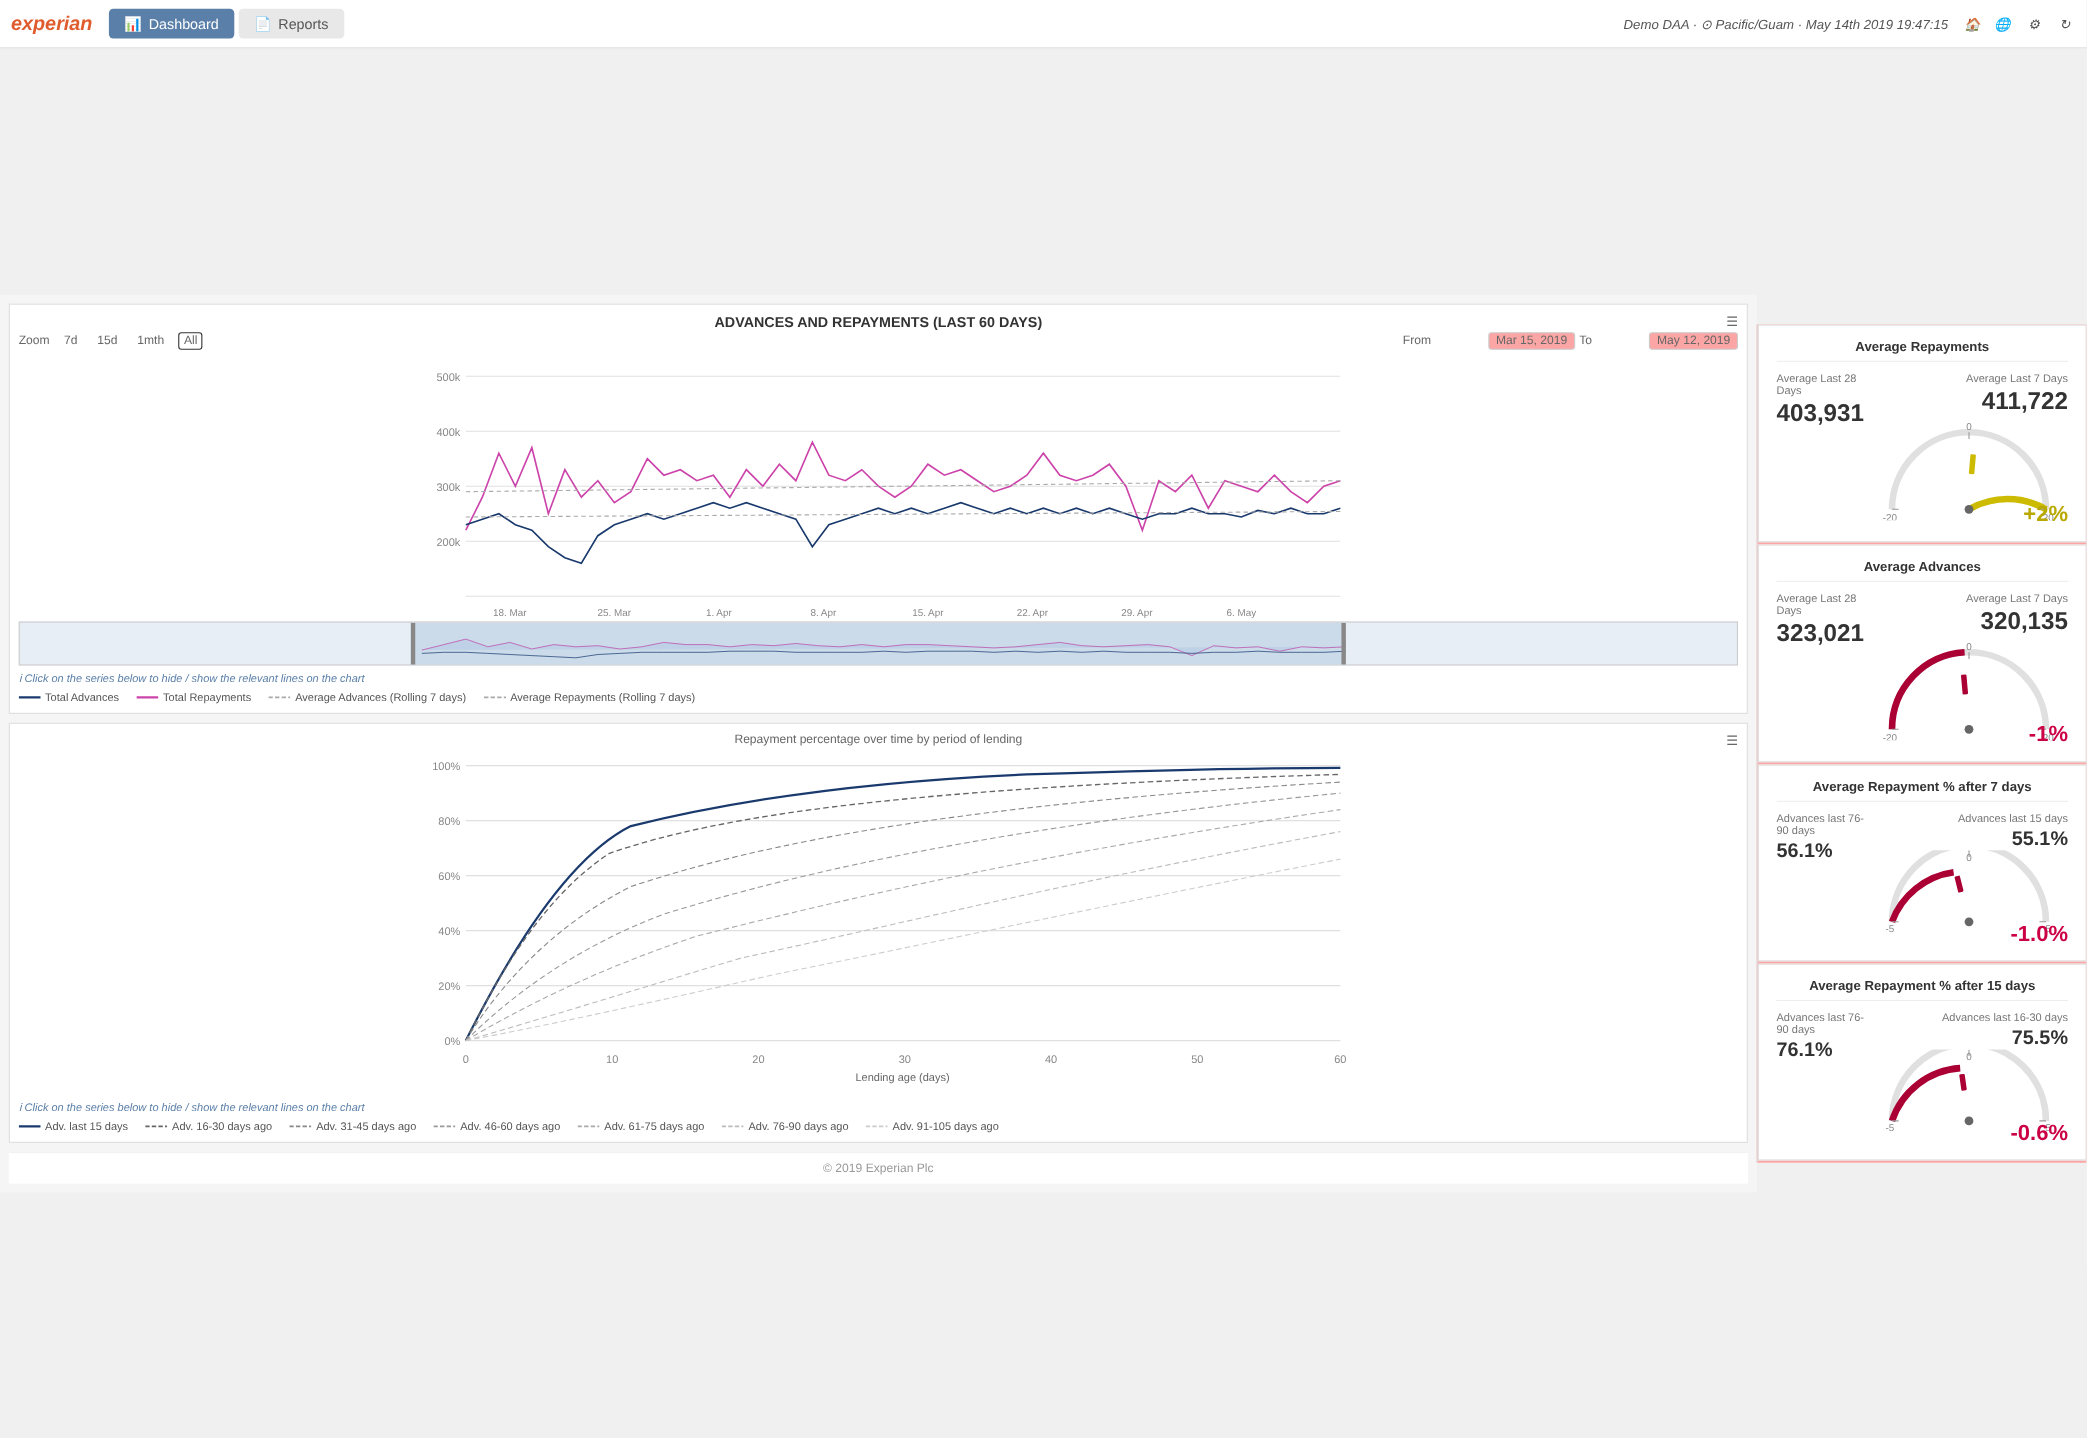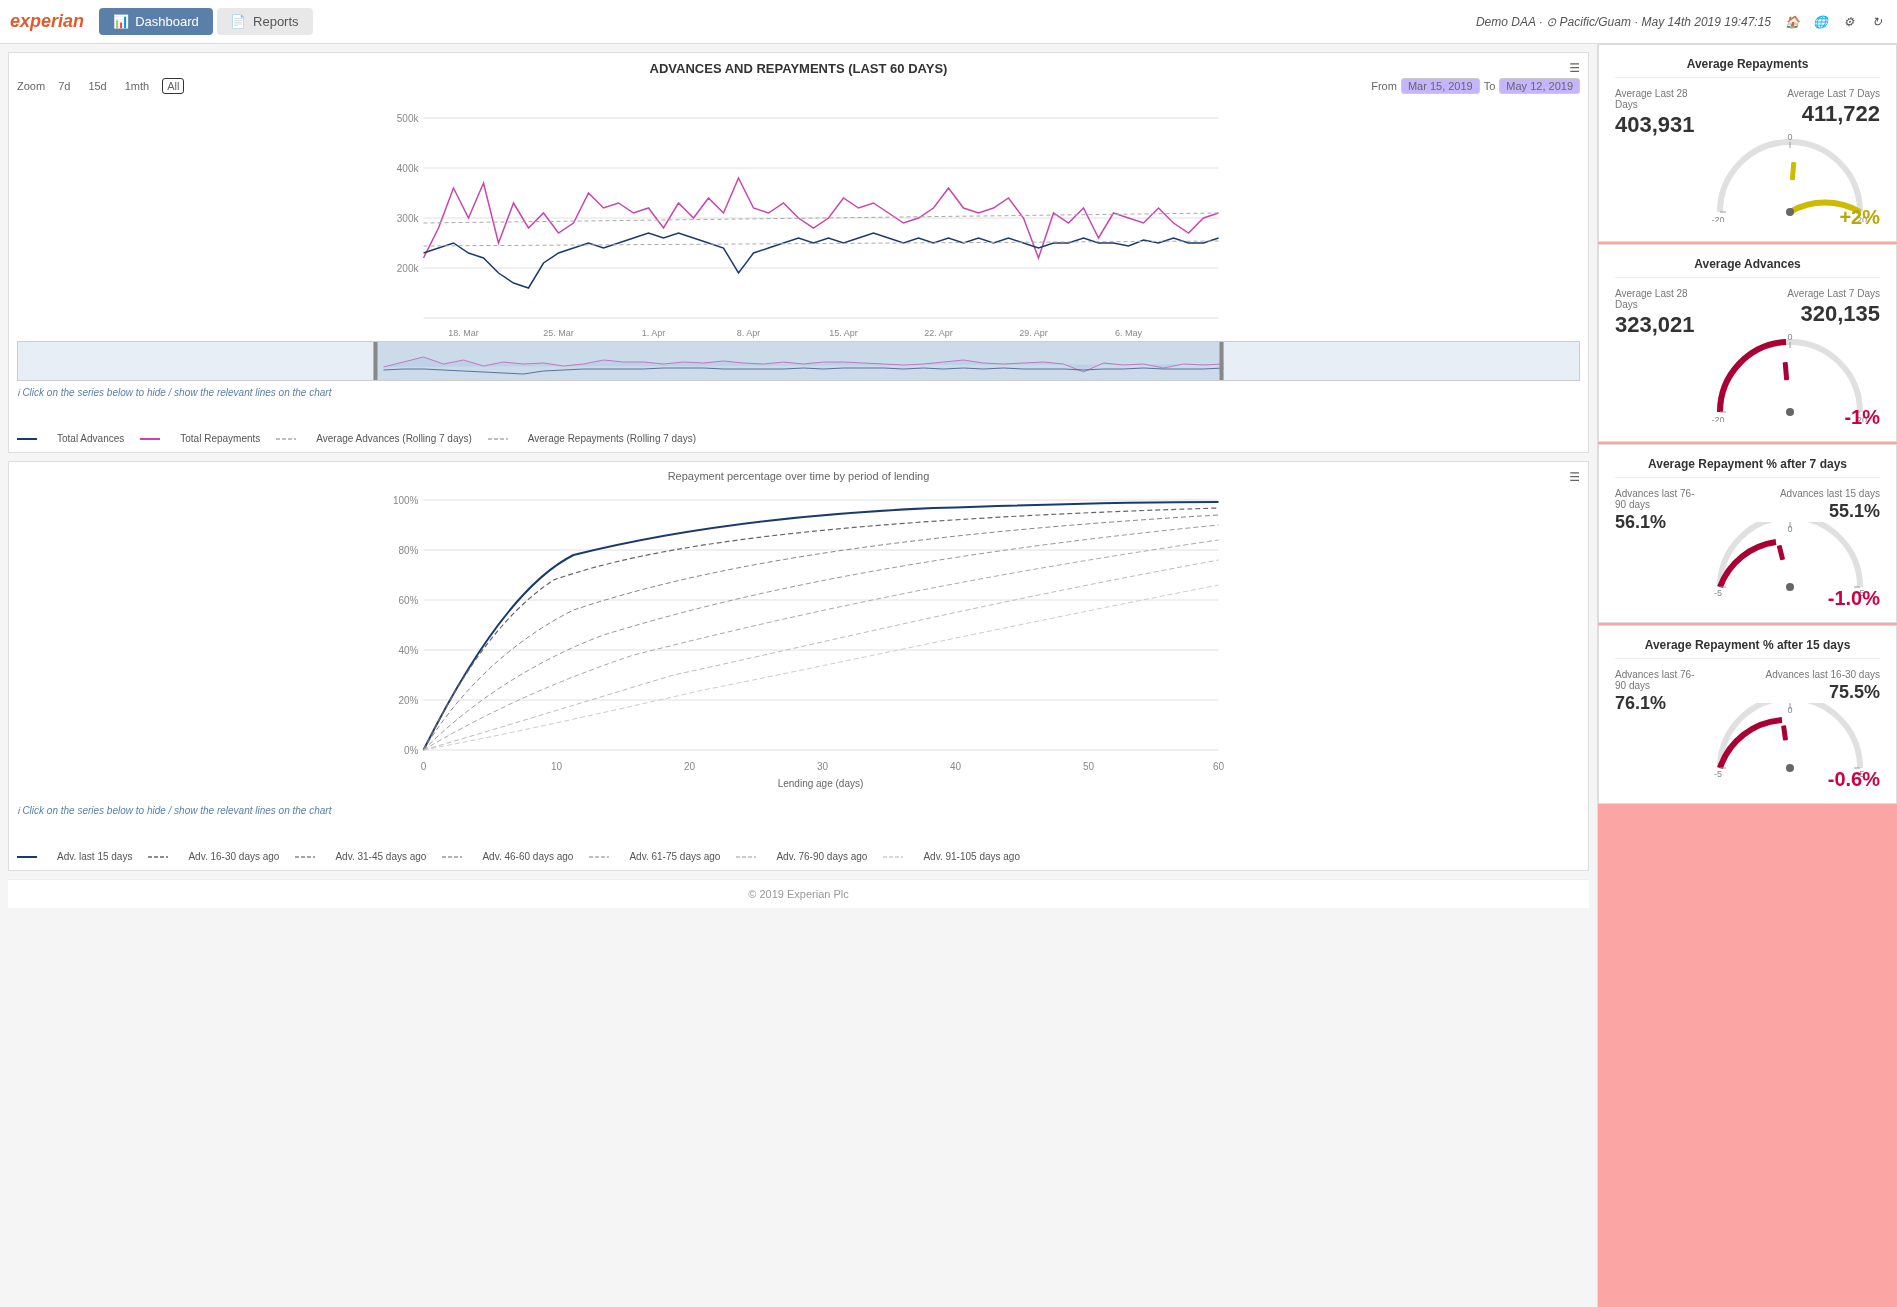--- a/index.html
+++ b/index.html
@@ -62,20 +62,21 @@
       display: flex;
       align-items: center;
       justify-content: center;
     }
 
     
     .main-container {
       display: flex;
       height: calc(100vh - 44px);
       overflow: hidden;
+      align-items: center;
     }
     .charts-panel {
       flex: 1;
       overflow-y: auto;
       padding: 8px;
       background: #f5f5f5;
     }
     .right-panel {
       width: 300px;
       background: #fca5a5;
@@ -136,24 +137,25 @@
     }
     .date-range {
       margin-left: auto;
       font-size: 11px;
       color: #666;
       display: flex;
       align-items: center;
       gap: 4px;
     }
     .date-value {
-      background: #c4b5fd;
+      background: #fca5a5;
       border: 1px solid #ccc;
       padding: 1px 6px;
       border-radius: 3px;
+      margin-left: 48px;
     }
 
     
     .chart-svg-wrapper {
       width: 100%;
       position: relative;
     }
 
     
     .chart-legend {
@@ -161,22 +163,21 @@
       align-items: center;
       gap: 16px;
       margin-top: 6px;
       font-size: 10px;
       color: #555;
       flex-wrap: wrap;
     }
     .legend-item {
       display: flex;
       align-items: center;
-      gap: 20px;
-      margin-top: 28px;
+      gap: 4px;
     }
     .legend-info {
       font-size: 10px;
       color: #5a7fa8;
       margin-bottom: 4px;
     }
     .legend-info span {
       font-style: italic;
     }
 

